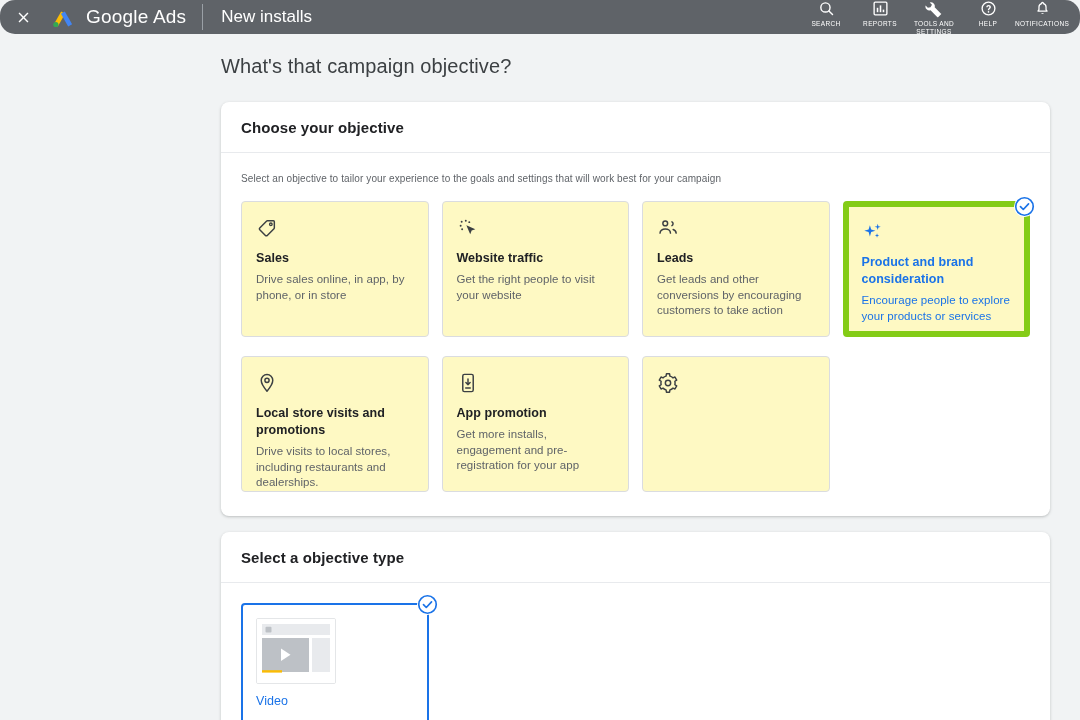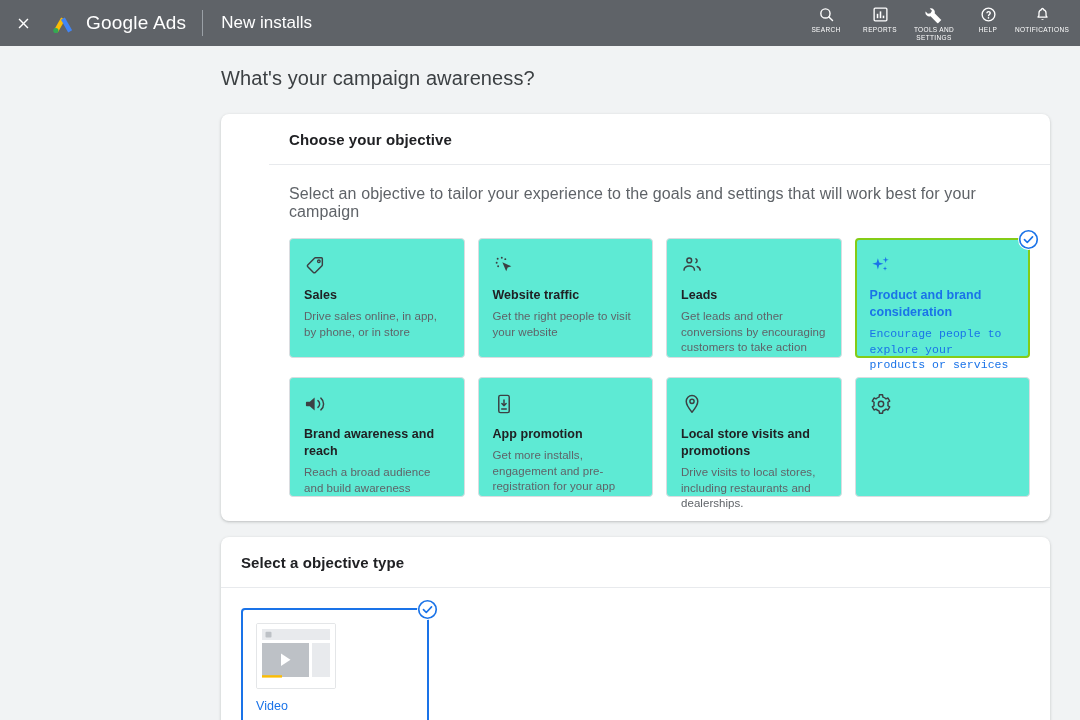--- a/index.html
+++ b/index.html
@@ -7,25 +7,26 @@
     margin: 0; padding: 0;
     width: 1080px; height: 720px;
     overflow: hidden;
     background: #f1f3f4;
     font-family: "Liberation Sans", sans-serif;
     -webkit-font-smoothing: antialiased;
   }
 
   
   .appbar {
-    height: 46px;
+    height: 34px;
     background: #5f6368;
     display: flex;
     align-items: center;
     position: relative;
+    border-radius: 15px;
   }
   .close-btn {
     width: 46px; height: 46px;
     display: flex; align-items: center; justify-content: center;
     cursor: pointer;
   }
   .close-btn svg { display: block; }
   .brand {
     display: flex; align-items: center;
     gap: 10px;
@@ -87,75 +88,75 @@
     letter-spacing: .1px;
   }
 
   .card {
     background: #ffffff;
     margin: 0 0 0 221px;
     width: 829px;
     border-radius: 8px;
     box-shadow: 0 1px 2px rgba(60,64,67,.18), 0 1px 3px 1px rgba(60,64,67,.08);
   }
-  .card.objective { margin-top: 24px; padding-left: 48px; }
+  .card.objective { margin-top: 24px; }
   .card.ctype { margin-top: 16px; }
 
   .card-head {
     padding: 17px 20px 16px 20px;
     border-bottom: 1px solid #e8eaed;
     font-size: 15px;
     color: #202124;
     font-weight: 700;
     letter-spacing: .1px;
   }
   .card-body { padding: 20px 20px 24px 20px; }
   .card-sub {
-    font-size: 16px;
+    font-size: 10px;
     color: #5f6368;
     margin: 0 0 17px 0;
     letter-spacing: .1px;
   }
 
   
   .grid {
     display: grid;
     grid-template-columns: repeat(4, 1fr);
     gap: 19px 13px;
   }
   .obj {
     position: relative;
     border: 1px solid #dadce0;
     border-radius: 4px;
-    background: #5eead4;
-    height: 120px;
+    background: #fef9c3;
+    height: 136px;
     padding: 15px 14px 10px 14px;
     cursor: pointer;
   }
   .obj.selected {
-    border: 2px solid #84cc16;
+    border: 6px solid #84cc16;
     padding: 14px 13px 9px 13px;
   }
   .obj-ic { height: 26px; margin-bottom: 7px; display: flex; align-items: flex-start; }
   .obj-title {
     font-size: 12.5px;
     color: #202124;
     font-weight: 700;
     line-height: 17px;
     letter-spacing: .05px;
     margin-bottom: 5px;
   }
   .obj.selected .obj-title { color: #1a73e8; }
   .obj-desc {
     font-size: 11.5px;
     color: #5f6368;
     line-height: 15.5px;
     letter-spacing: .05px;
   }
-  .obj.selected .obj-desc { color: #1a73e8; font-family: Liberation Mono, monospace; }
+  .obj.selected .obj-desc { color: #1a73e8; }
 
   .check-badge {
     position: absolute;
     top: -11px; right: -11px;
     width: 21px; height: 21px;
     border-radius: 50%;
     background: #ffffff;
     display: flex; align-items: center; justify-content: center;
   }
 
@@ -269,21 +270,21 @@
           <path fill="#ffffff" d="M10.3 18.2a1.75 1.75 0 0 0 3.4 0z"></path>
         </svg>
       </span>
       <span class="lbl">NOTIFICATIONS</span>
     </div>
   </div>
 </div>
 
 <div class="content">
 
-  <div class="page-title">What's your campaign awareness?</div>
+  <div class="page-title">What's that campaign objective?</div>
 
   <div class="card objective">
     <div class="card-head">Choose your objective</div>
     <div class="card-body">
       <div class="card-sub">Select an objective to tailor your experience to the goals and settings that will work best for your campaign</div>
 
       <div class="grid">
 
         <div class="obj">
           <div class="obj-ic">
@@ -336,53 +337,42 @@
             <svg width="22" height="22" viewBox="0 0 24 24">
               <path fill="#1a73e8" d="M8.6 4.6 10 9.3l4.7 1.4L10 12.1l-1.4 4.7-1.4-4.7L2.5 10.7l4.7-1.4z"></path>
               <path fill="#1a73e8" d="M17.1 3 17.9 5.6 20.5 6.4 17.9 7.2 17.1 9.8 16.3 7.2 13.7 6.4 16.3 5.6z"></path>
               <path fill="#1a73e8" d="M16.4 13.4 17 15.2 18.8 15.8 17 16.4 16.4 18.2 15.8 16.4 14 15.8 15.8 15.2z"></path>
             </svg>
           </div>
           <div class="obj-title">Product and brand consideration</div>
           <div class="obj-desc">Encourage people to explore your products or services</div>
         </div>
 
-        <div class="obj">
-          <div class="obj-ic">
-            <svg width="22" height="22" viewBox="0 0 24 24">
-              <path fill="#3c4043" d="M3 9.6h3.3L11.6 5v14L6.3 14.4H3a.9.9 0 0 1-.9-.9v-3a.9.9 0 0 1 .9-.9z"></path>
-              <path fill="none" stroke="#3c4043" stroke-width="1.6" stroke-linecap="round" d="M15.2 8.3a4.6 4.6 0 0 1 0 7.4"></path>
-              <path fill="none" stroke="#3c4043" stroke-width="1.6" stroke-linecap="round" d="M18.4 5.6a8.4 8.4 0 0 1 0 12.8"></path>
-            </svg>
-          </div>
-          <div class="obj-title">Brand awareness and reach</div>
-          <div class="obj-desc">Reach a broad audience and build awareness</div>
+
+        <div class="obj">
+          <div class="obj-ic">
+            <svg width="22" height="22" viewBox="0 0 24 24">
+              <path fill="none" stroke="#3c4043" stroke-width="1.6" stroke-linejoin="round" d="M12 2.8c-3.5 0-6.3 2.8-6.3 6.3 0 4.6 6.3 11.8 6.3 11.8s6.3-7.2 6.3-11.8c0-3.5-2.8-6.3-6.3-6.3z"></path>
+              <circle cx="12" cy="9.1" r="2.3" fill="none" stroke="#3c4043" stroke-width="1.6"></circle>
+            </svg>
+          </div>
+          <div class="obj-title">Local store visits and promotions</div>
+          <div class="obj-desc">Drive visits to local stores, including restaurants and dealerships.</div>
         </div>
 
         <div class="obj">
           <div class="obj-ic">
             <svg width="22" height="22" viewBox="0 0 24 24">
               <rect x="6.3" y="2.6" width="11.4" height="18.8" rx="1.8" fill="none" stroke="#3c4043" stroke-width="1.6"></rect>
               <path fill="none" stroke="#3c4043" stroke-width="1.6" stroke-linecap="round" stroke-linejoin="round" d="M12 7.6v6.2m0 0-2.3-2.3M12 13.8l2.3-2.3"></path>
               <path stroke="#3c4043" stroke-width="1.6" stroke-linecap="round" d="M9.5 17.4h5"></path>
             </svg>
           </div>
           <div class="obj-title">App promotion</div>
           <div class="obj-desc">Get more installs, engagement and pre-registration for your app</div>
-        </div>
-
-        <div class="obj">
-          <div class="obj-ic">
-            <svg width="22" height="22" viewBox="0 0 24 24">
-              <path fill="none" stroke="#3c4043" stroke-width="1.6" stroke-linejoin="round" d="M12 2.8c-3.5 0-6.3 2.8-6.3 6.3 0 4.6 6.3 11.8 6.3 11.8s6.3-7.2 6.3-11.8c0-3.5-2.8-6.3-6.3-6.3z"></path>
-              <circle cx="12" cy="9.1" r="2.3" fill="none" stroke="#3c4043" stroke-width="1.6"></circle>
-            </svg>
-          </div>
-          <div class="obj-title">Local store visits and promotions</div>
-          <div class="obj-desc">Drive visits to local stores, including restaurants and dealerships.</div>
         </div>
 
         <div class="obj">
           <div class="obj-ic">
             <svg width="22" height="22" viewBox="0 0 24 24">
               <path fill="none" stroke="#3c4043" stroke-width="1.6" stroke-linejoin="round" d="M19.5 13.9a7.8 7.8 0 0 0 0-3.8l2-1.3-1.9-3.3-2.2.9a7.7 7.7 0 0 0-3.3-1.9L13.7 2h-3.4l-.4 2.5a7.7 7.7 0 0 0-3.3 1.9l-2.2-.9L2.5 8.8l2 1.3a7.8 7.8 0 0 0 0 3.8l-2 1.3 1.9 3.3 2.2-.9a7.7 7.7 0 0 0 3.3 1.9l.4 2.5h3.4l.4-2.5a7.7 7.7 0 0 0 3.3-1.9l2.2.9 1.9-3.3z"></path>
               <circle cx="12" cy="12" r="2.9" fill="none" stroke="#3c4043" stroke-width="1.6"></circle>
             </svg>
           </div>
         </div>

